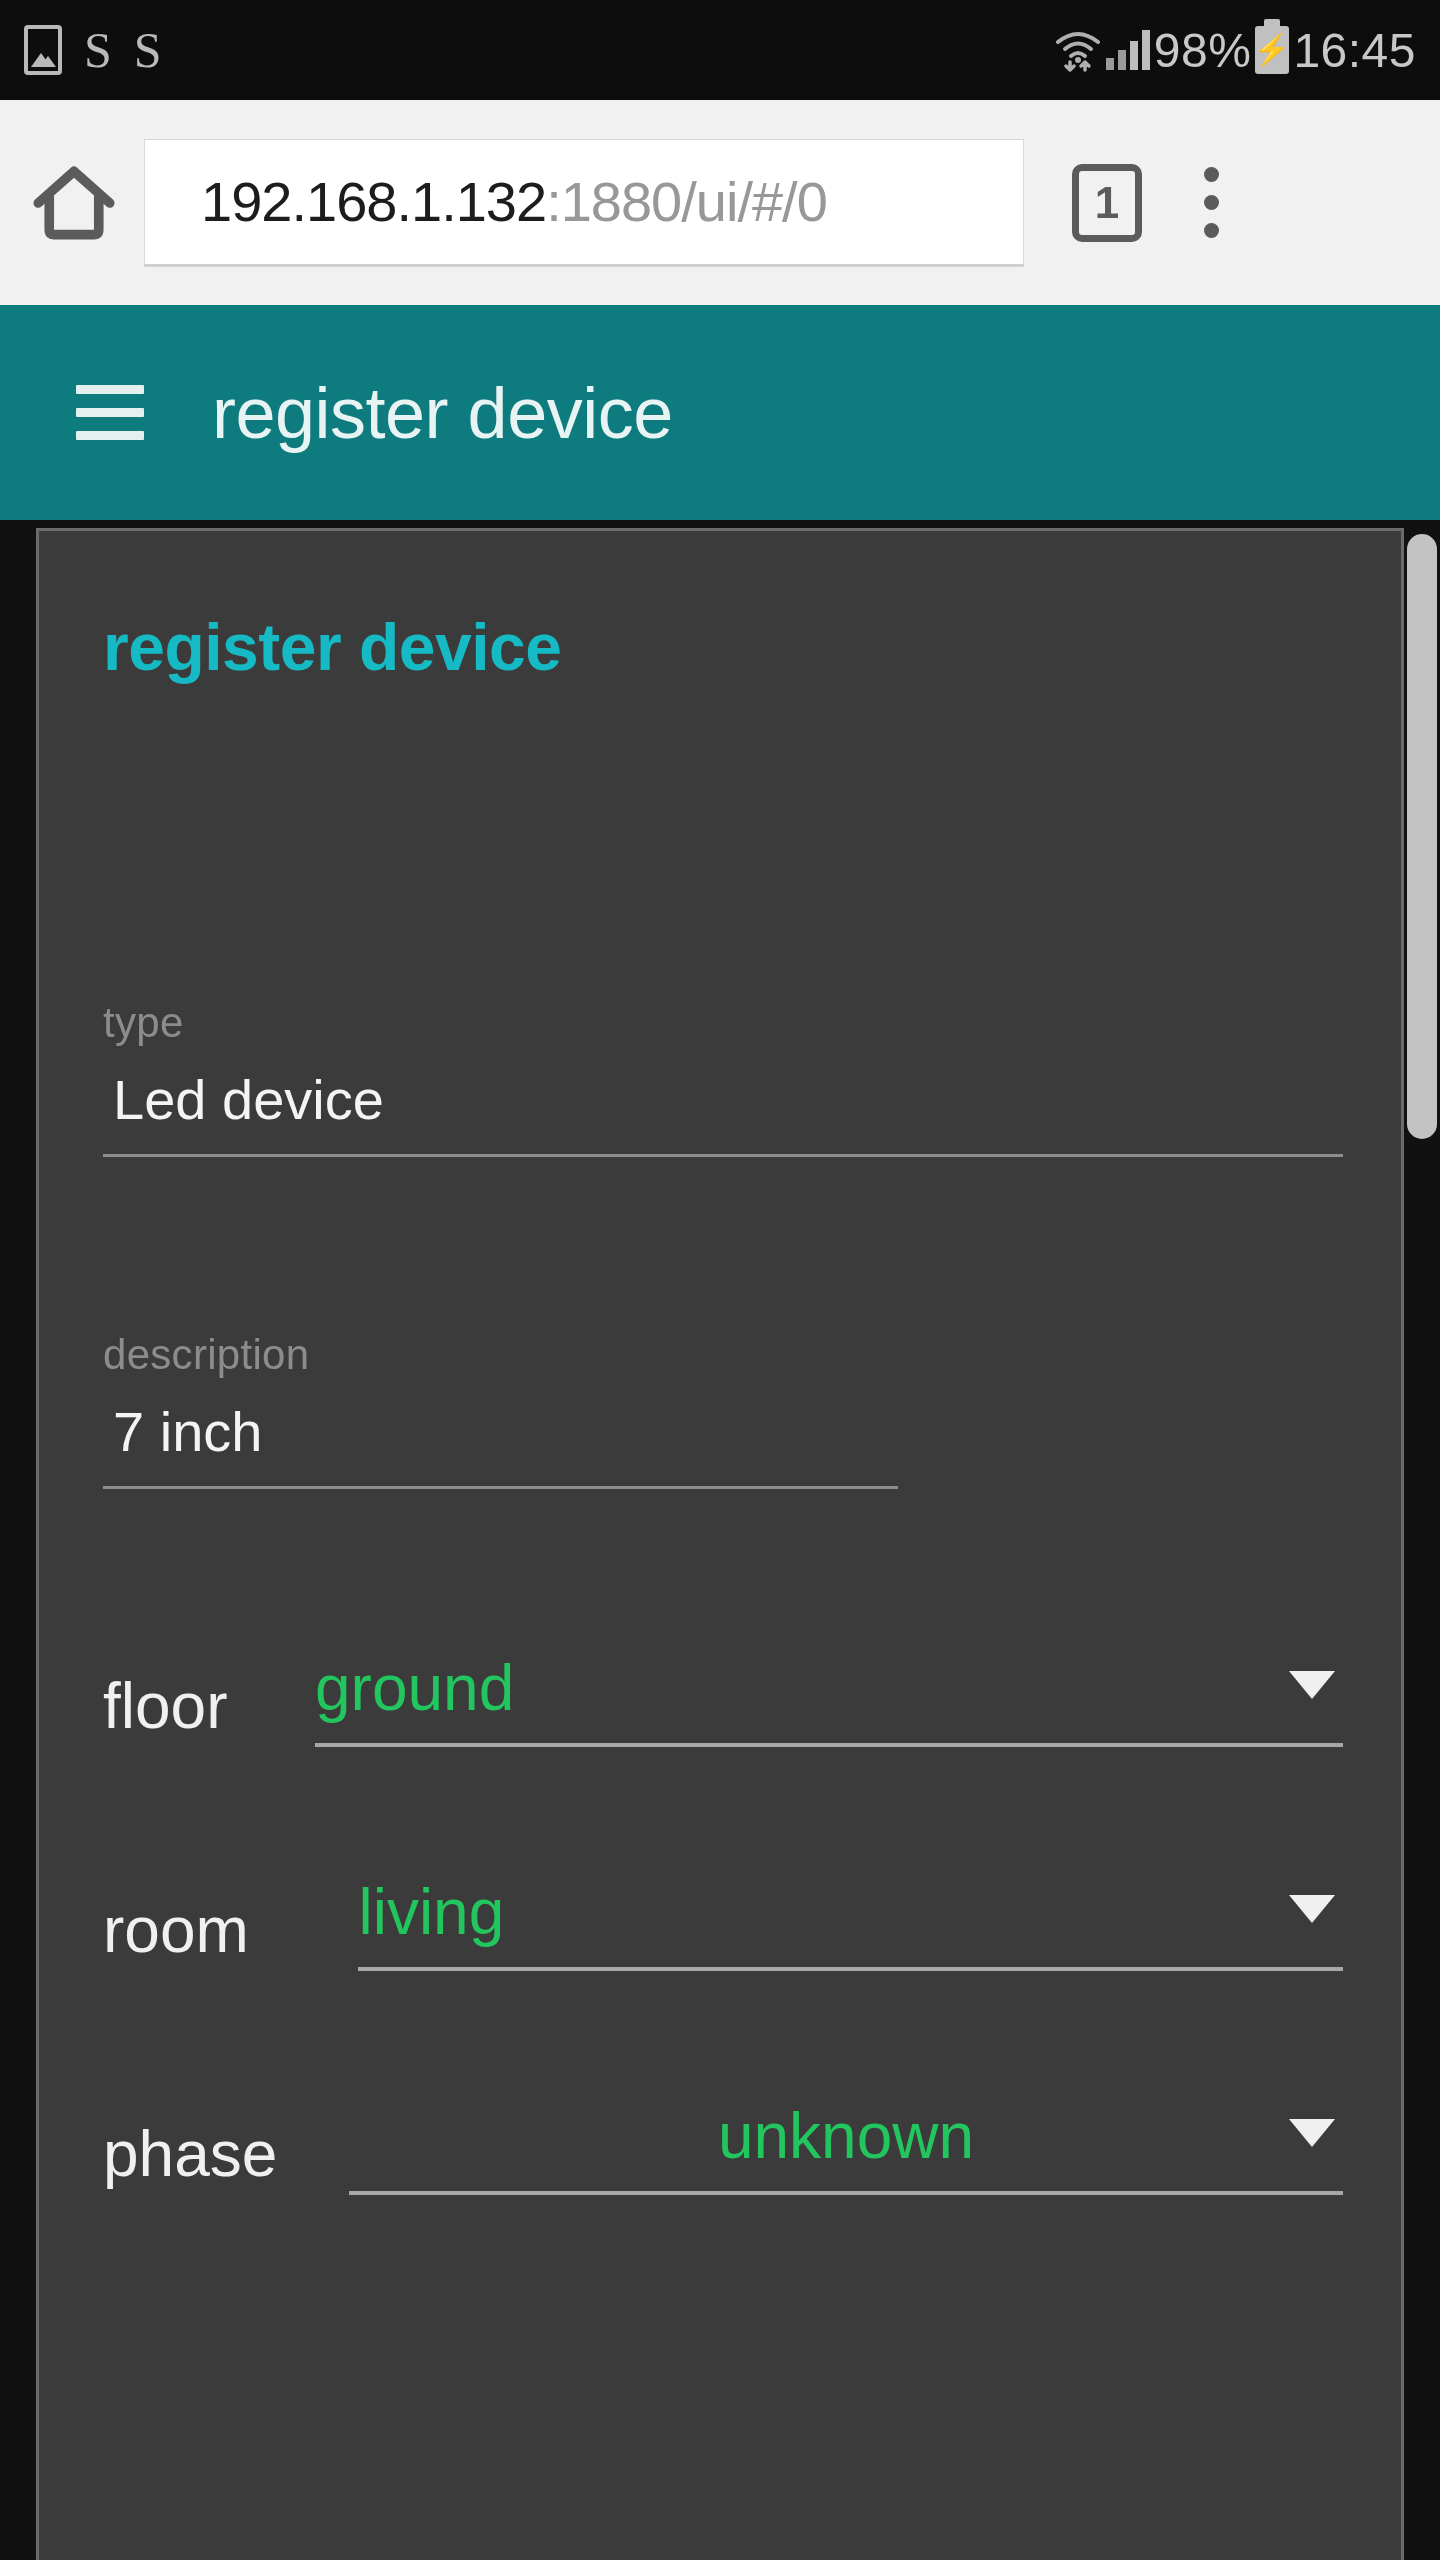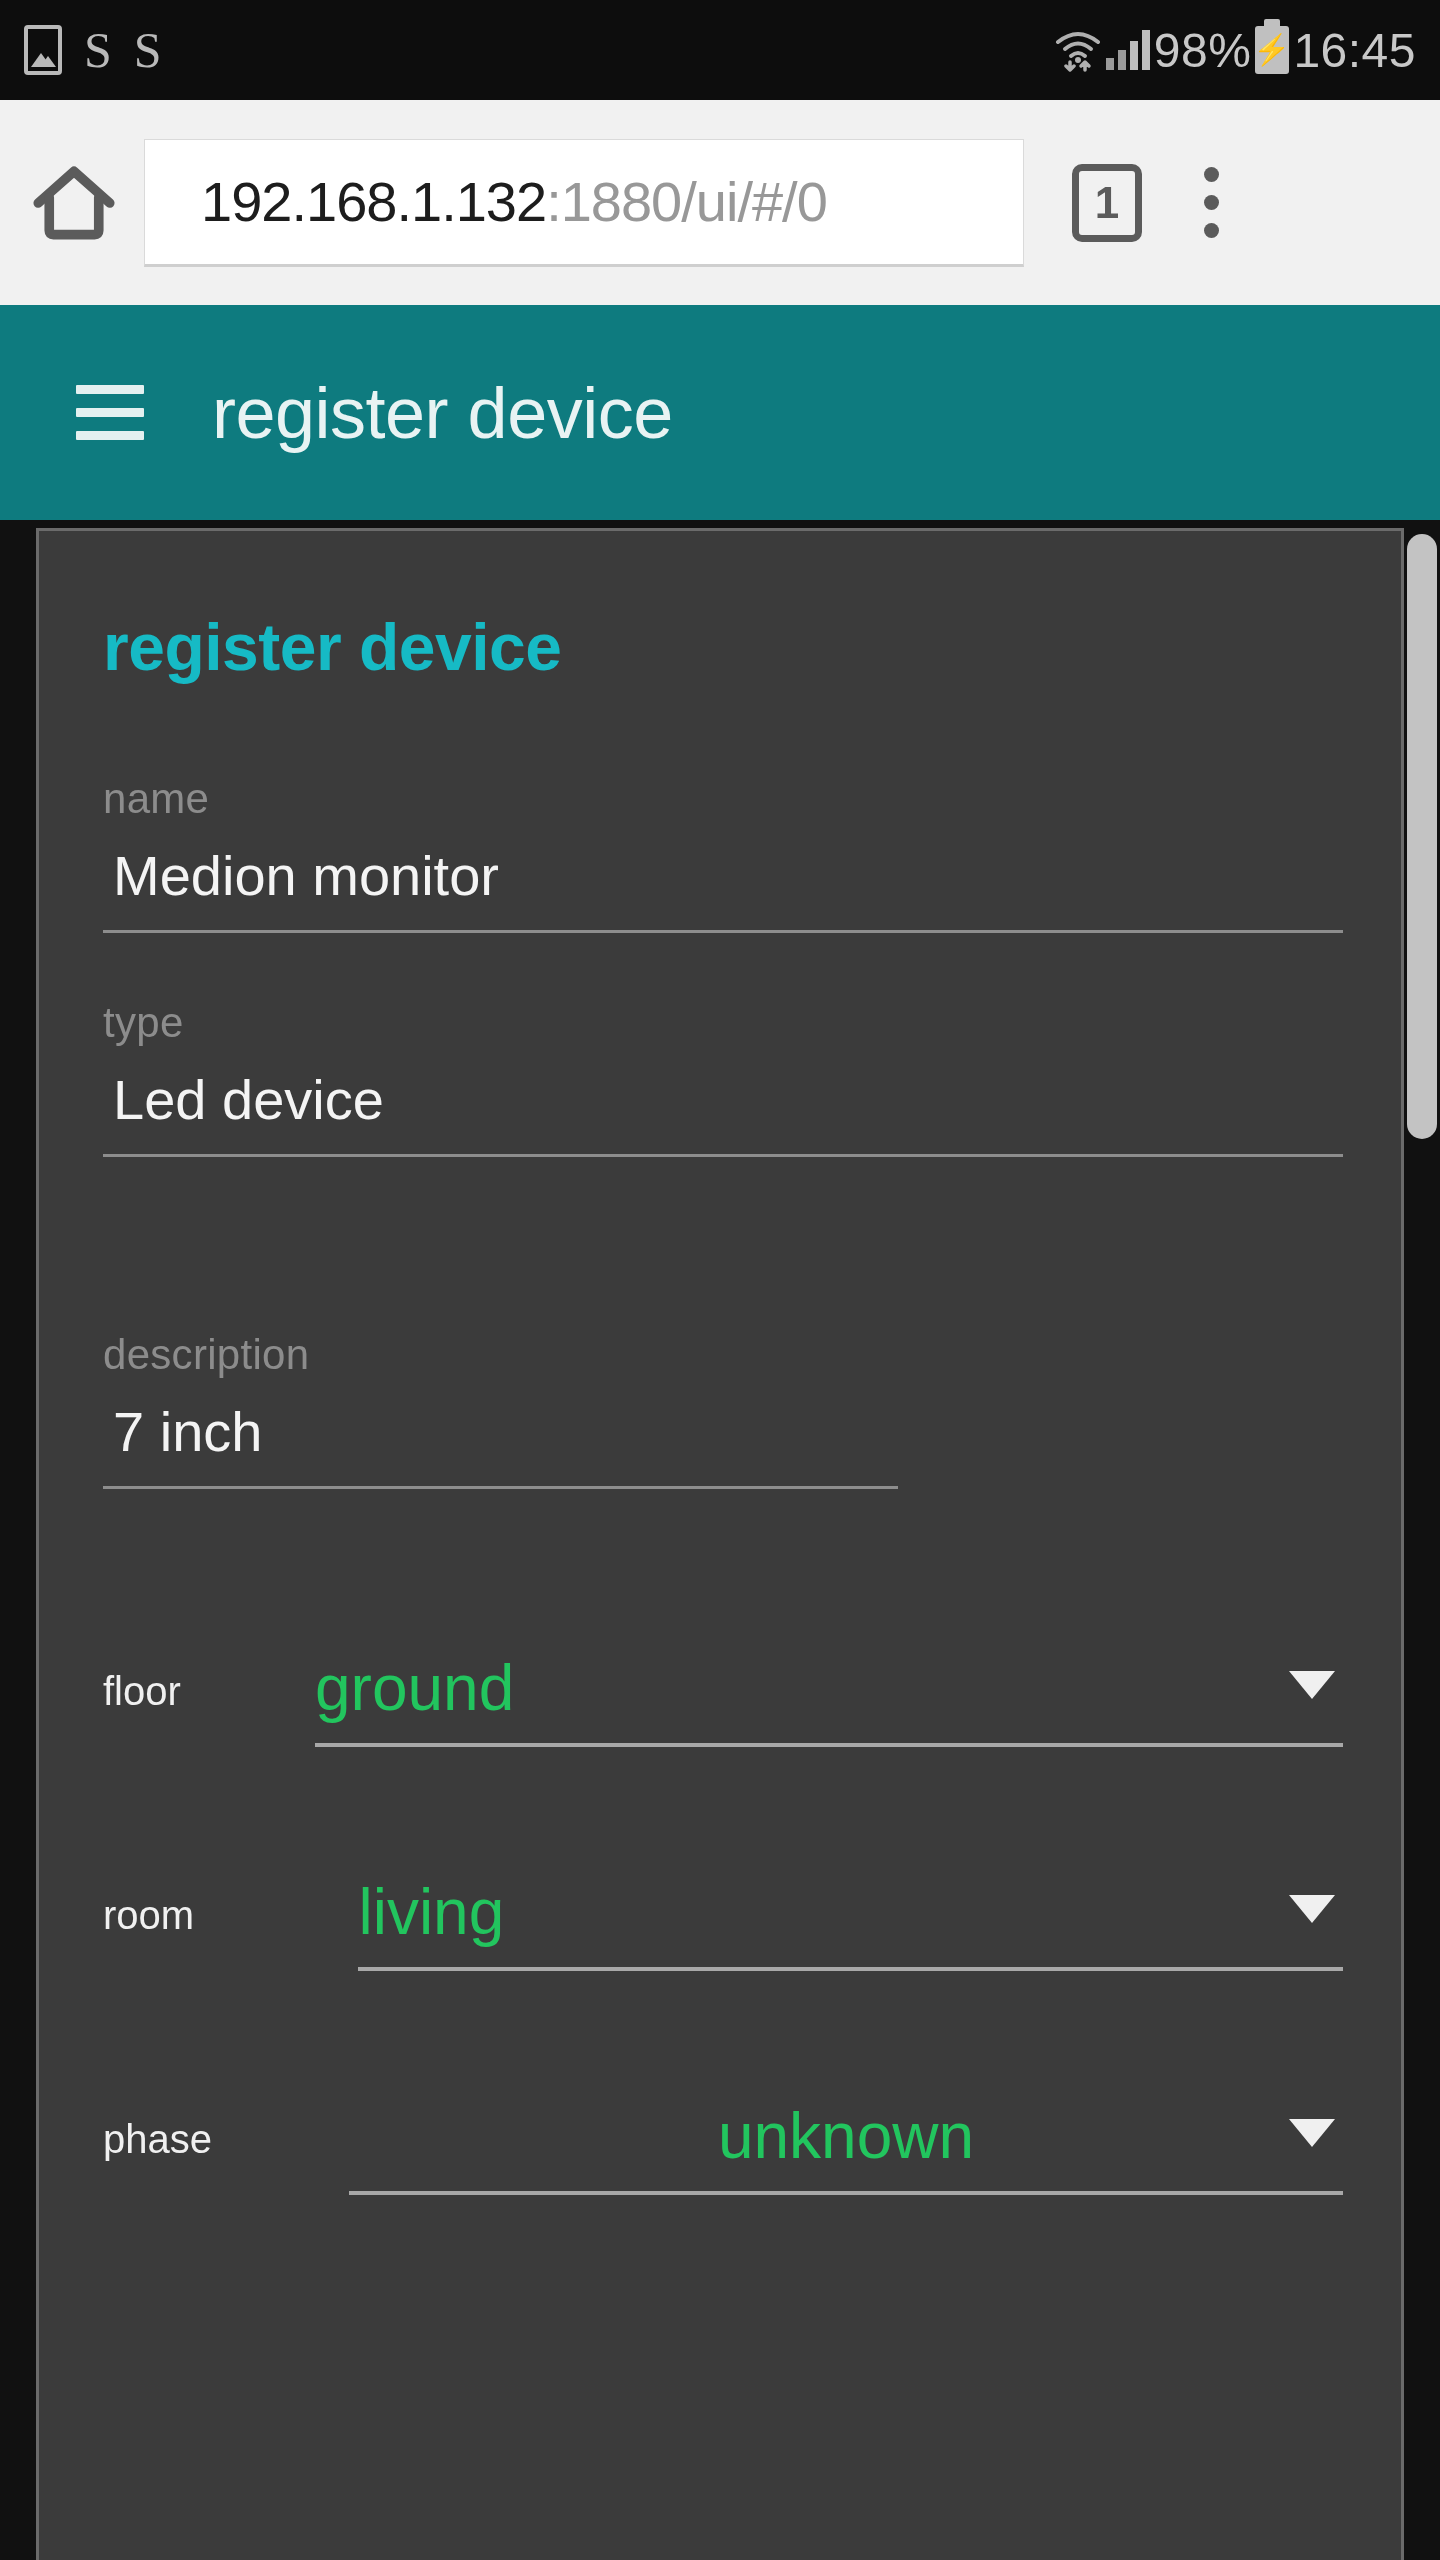--- a/index.html
+++ b/index.html
@@ -142,21 +142,21 @@
   .field-underline{
     height:3px; background:#8d8d8d; margin-top:22px;
   }
 
   
   .selrow{
     position:absolute; left:64px;
     display:flex; align-items:flex-start;
   }
   .sel-label{
-    color:#f0f0f0; font-size:40px; font-weight:400;
+    color:#f0f0f0; font-size:64px; font-weight:400;
     padding-top:18px; white-space:nowrap;
   }
   .sel-box{ position:relative; }
   .sel-value{
     color:#22c55e; font-size:64px; font-weight:400;
   }
   .sel-underline{ height:4px; background:#a8a8a8; margin-top:18px; }
   .caret{
     position:absolute; top:20px; right:8px;
     width:0;height:0;
@@ -240,25 +240,20 @@
   </div>
   <div class="appbar-title">register device</div>
 </div>
 
 <div class="page">
 
   <div class="card">
 
     <div class="card-title">register device</div>
 
-    <div class="field" style="top:244px; width:1240px;">
-      <div class="field-label">name</div>
-      <div class="field-value">Medion monitor</div>
-      <div class="field-underline" style="width:1240px;"></div>
-    </div>
 
     <div class="field" style="top:468px; width:1240px;">
       <div class="field-label">type</div>
       <div class="field-value">Led device</div>
       <div class="field-underline" style="width:1240px;"></div>
     </div>
 
     <div class="field" style="top:800px; width:820px;">
       <div class="field-label">description</div>
       <div class="field-value">7 inch</div>

